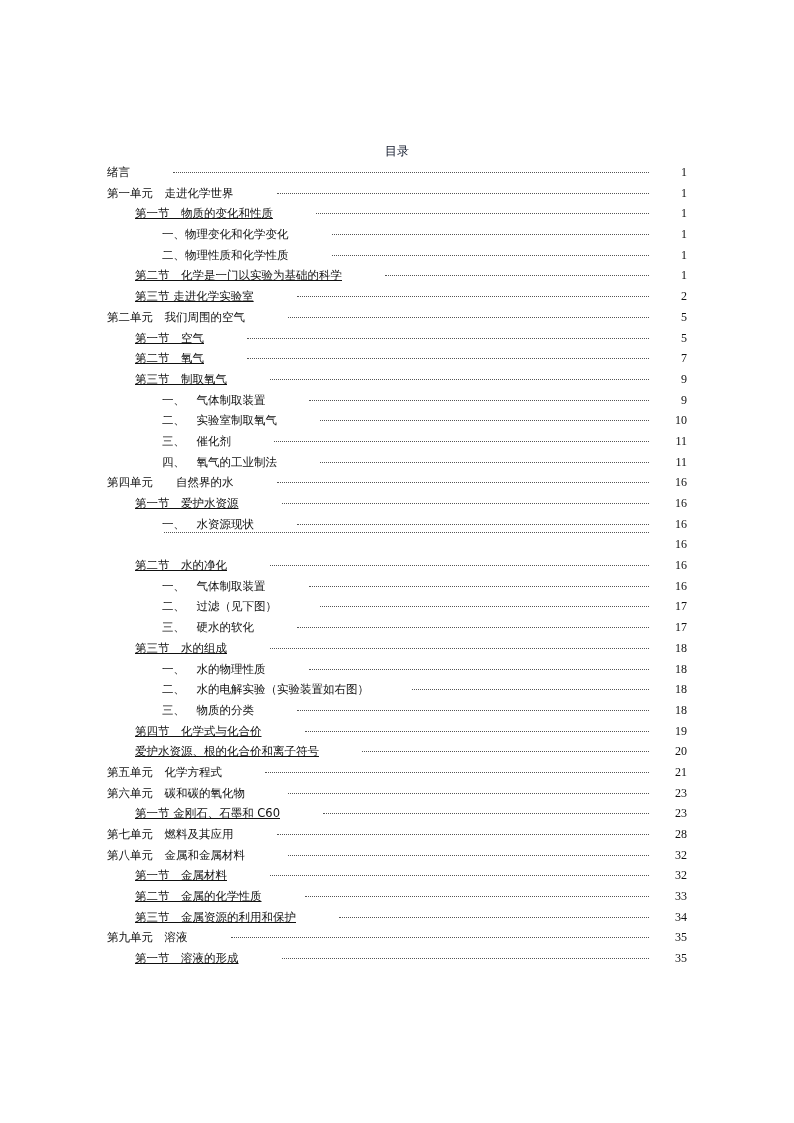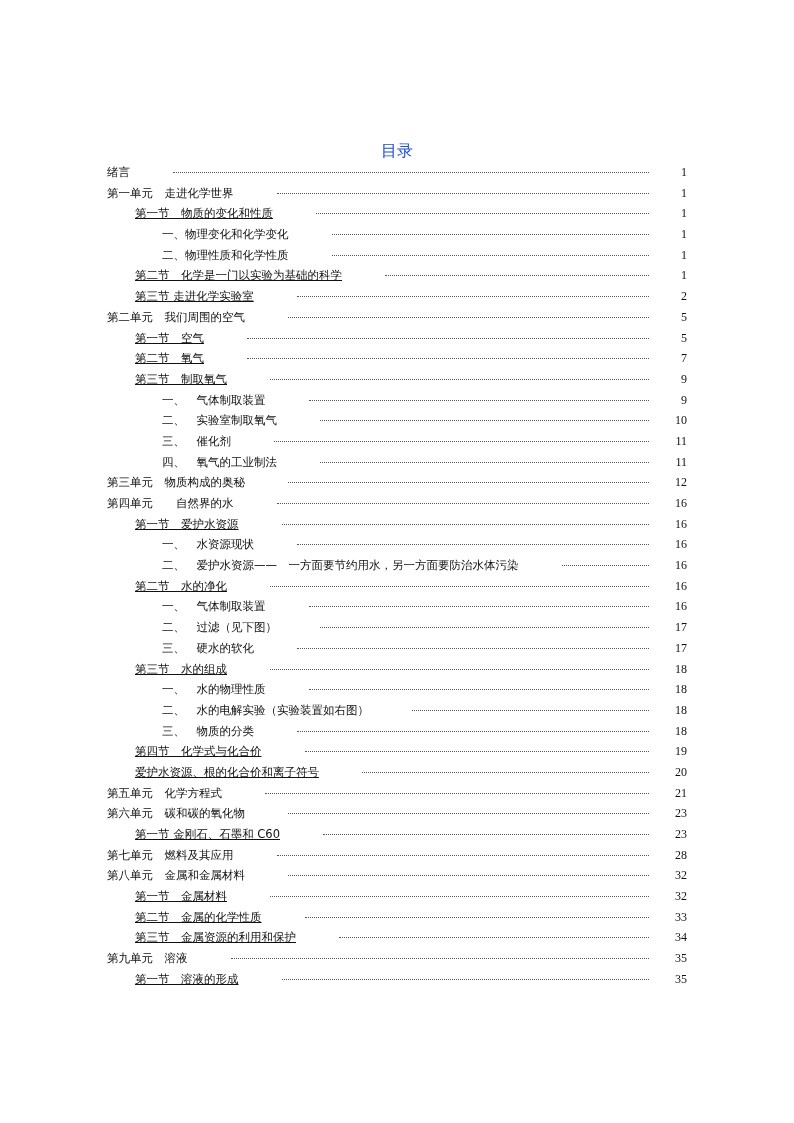--- a/index.html
+++ b/index.html
@@ -21,23 +21,23 @@
       top: 0;
       width: 794px;
       height: 1123px;
     }
     .toc-title {
       position: absolute;
       top: 140px;
       left: 0;
       width: 794px;
       text-align: center;
-      font-size: 16px;
+      font-size: 12px;
       line-height: 22px;
-      color: #1d4ed8;
+      color: #0f172a;
     }
     .toc-list {
       position: absolute;
       top: 162px;
       left: 107px;
       width: 580px;
       margin: 0;
       padding: 0;
       list-style: none;
     }
@@ -151,41 +151,35 @@
         <span class="toc-label">三、　催化剂</span>
         <span class="toc-leader"></span>
         <span class="toc-page">11</span>
       </li>
       <li class="toc-row l2">
         <span class="toc-label">四、　氧气的工业制法</span>
         <span class="toc-leader"></span>
         <span class="toc-page">11</span>
       </li>
       <li class="toc-row l0">
-        <span class="toc-label">第三单元　物质构成的奥秘</span>
-        <span class="toc-leader"></span>
-        <span class="toc-page">12</span>
-      </li>
-      <li class="toc-row l0">
         <span class="toc-label">第四单元　　自然界的水</span>
         <span class="toc-leader"></span>
         <span class="toc-page">16</span>
       </li>
       <li class="toc-row l1">
         <span class="toc-label">第一节　爱护水资源</span>
         <span class="toc-leader"></span>
         <span class="toc-page">16</span>
       </li>
       <li class="toc-row l2">
         <span class="toc-label">一、　水资源现状</span>
         <span class="toc-leader"></span>
         <span class="toc-page">16</span>
       </li>
       <li class="toc-row l2">
-        <span class="toc-label">二、　爱护水资源——　一方面要节约用水，另一方面要防治水体污染</span>
         <span class="toc-leader"></span>
         <span class="toc-page">16</span>
       </li>
       <li class="toc-row l1">
         <span class="toc-label">第二节　水的净化</span>
         <span class="toc-leader"></span>
         <span class="toc-page">16</span>
       </li>
       <li class="toc-row l2">
         <span class="toc-label">一、　气体制取装置</span>

